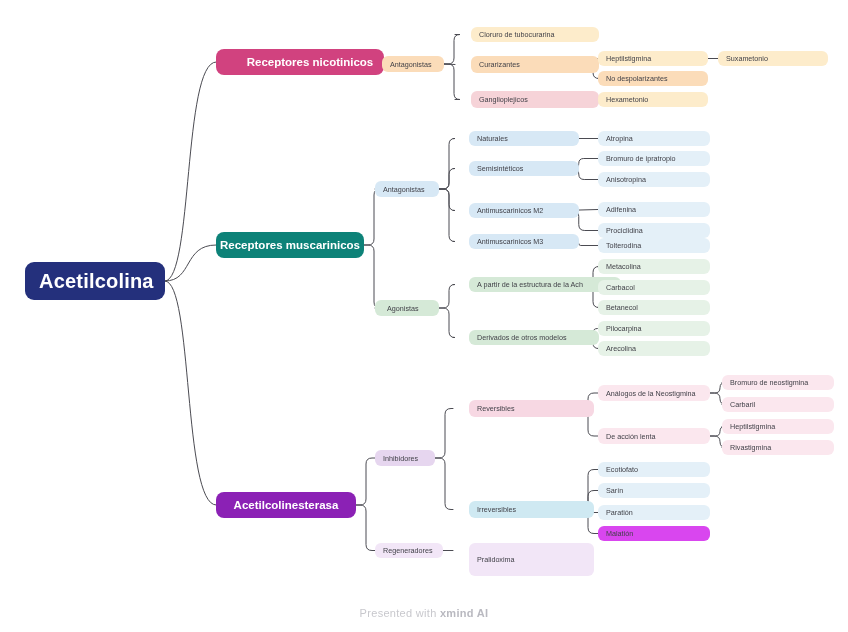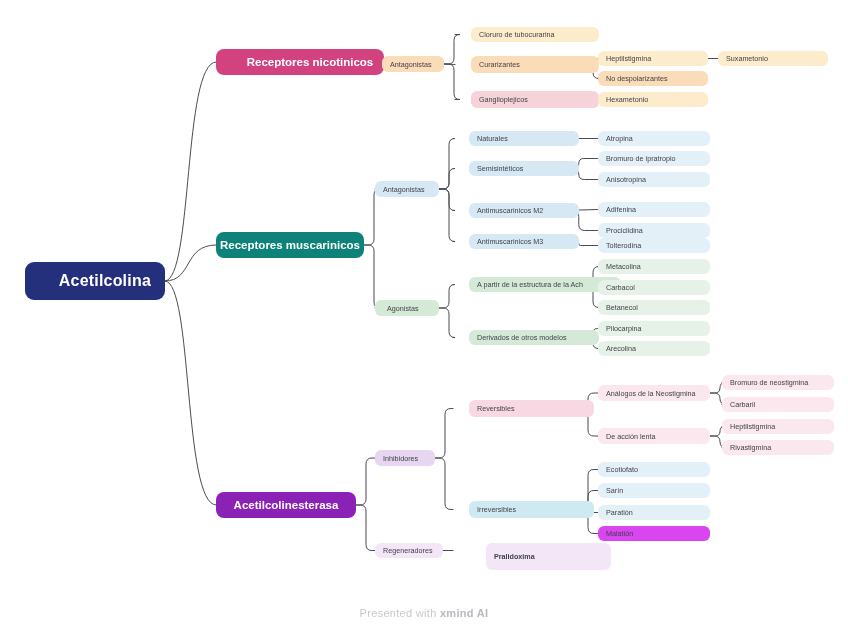--- a/index.html
+++ b/index.html
@@ -32,26 +32,26 @@
     position: absolute;
     box-sizing: border-box;
     display: flex;
     align-items: center;
     white-space: nowrap;
     border-radius: 7px;
   }
   .node.root {
     background: #24307c;
     color: #ffffff;
-    font-size: 16px;
+    font-size: 20px;
     font-weight: bold;
     letter-spacing: .2px;
     border-radius: 9px;
     padding: 0 14px;
-    justify-content: flex-end;
+    justify-content: flex-start;
   }
   .node.main {
     color: #ffffff;
     font-size: 11.5px;
     font-weight: bold;
     border-radius: 8px;
     padding: 0 12px;
     justify-content: center;
   }
   .node.lvl2 {
@@ -244,21 +244,21 @@
       </div>
       <div class="node lvl2" style="left: 375px; top: 543px; width: 68px; height: 15px; background: rgb(242, 230, 247);">
         <span>Regeneradores</span>
       </div>
       <div class="node lvl3" style="left: 453px; top: 400px; width: 125px; height: 17px; background: rgb(247, 216, 227);">
         <span>Reversibles</span>
       </div>
       <div class="node lvl3" style="left: 453px; top: 501px; width: 125px; height: 17px; background: rgb(207, 233, 242);">
         <span>Irreversibles</span>
       </div>
-      <div class="node lvl3" style="left: 470px; top: 543px; width: 125px; height: 27px; background: rgb(242, 230, 247); font-weight: bold;">
+      <div class="node lvl3" style="left: 453px; top: 543px; width: 125px; height: 33px; background: rgb(242, 230, 247);">
         <span>Pralidoxima</span>
       </div>
       <div class="node lvl4" style="left: 598px; top: 385px; width: 112px; height: 16px; background: rgb(251, 231, 238);">
         <span>Análogos de la Neostigmina</span>
       </div>
       <div class="node lvl4" style="left: 598px; top: 428px; width: 112px; height: 16px; background: rgb(251, 231, 238);">
         <span>De acción lenta</span>
       </div>
       <div class="node lvl4" style="left: 598px; top: 462px; width: 112px; height: 15px; background: rgb(228, 240, 248);">
         <span>Ecotiofato</span>

